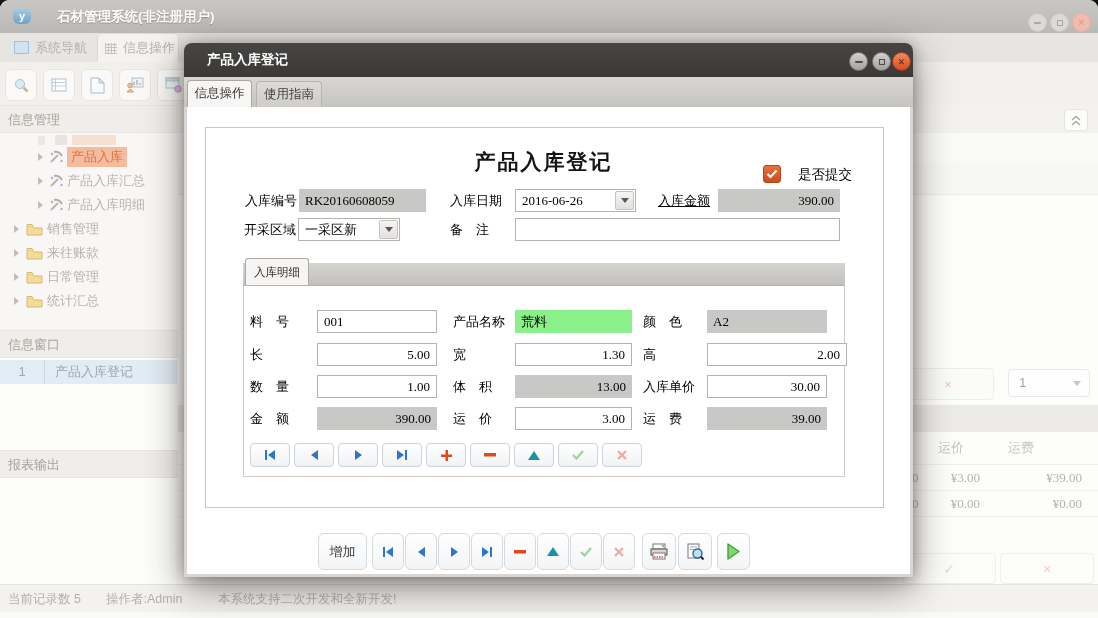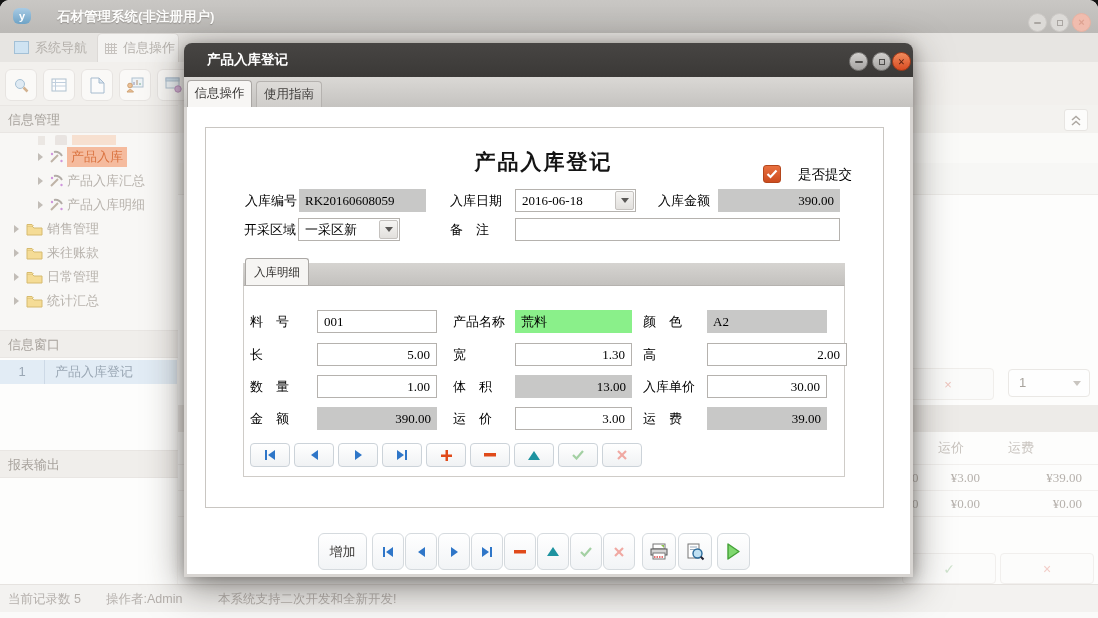--- a/index.html
+++ b/index.html
@@ -313,26 +313,26 @@
       <svg width="12" height="10">
           <polyline points="1.5,5 4.5,8 10.5,1.5" fill="none" stroke="#fff" stroke-width="2.2"></polyline>
         </svg>
     </div>
     <div class="chklabel">是否提交</div>
 
     <div class="flabel" style="left:61px;top:146px;">入库编号</div>
     <div class="fld gray" style="left:115px;top:146px;width:127px;">RK20160608059</div>
     <div class="flabel" style="left:266px;top:146px;">入库日期</div>
     <div class="combo" style="left:331px;top:146px;width:121px;">
-      <span class="val">2016-06-18</span>
+      <span class="val">2016-06-26</span>
       <span class="btn">
           <i></i>
         </span>
     </div>
-    <div class="flabel" style="left:474px;top:146px;">入库金额</div>
+    <div class="flabel" style="left:474px;top:146px;text-decoration:underline;">入库金额</div>
     <div class="fld gray r" style="left:534px;top:146px;width:122px;">390.00</div>
 
     <div class="flabel" style="left:60px;top:175px;">开采区域</div>
     <div class="combo" style="left:114px;top:175px;width:102px;">
       <span class="val">一采区新</span>
       <span class="btn">
           <i></i>
         </span>
     </div>
     <div class="flabel" style="left:266px;top:175px;">备　注</div>

